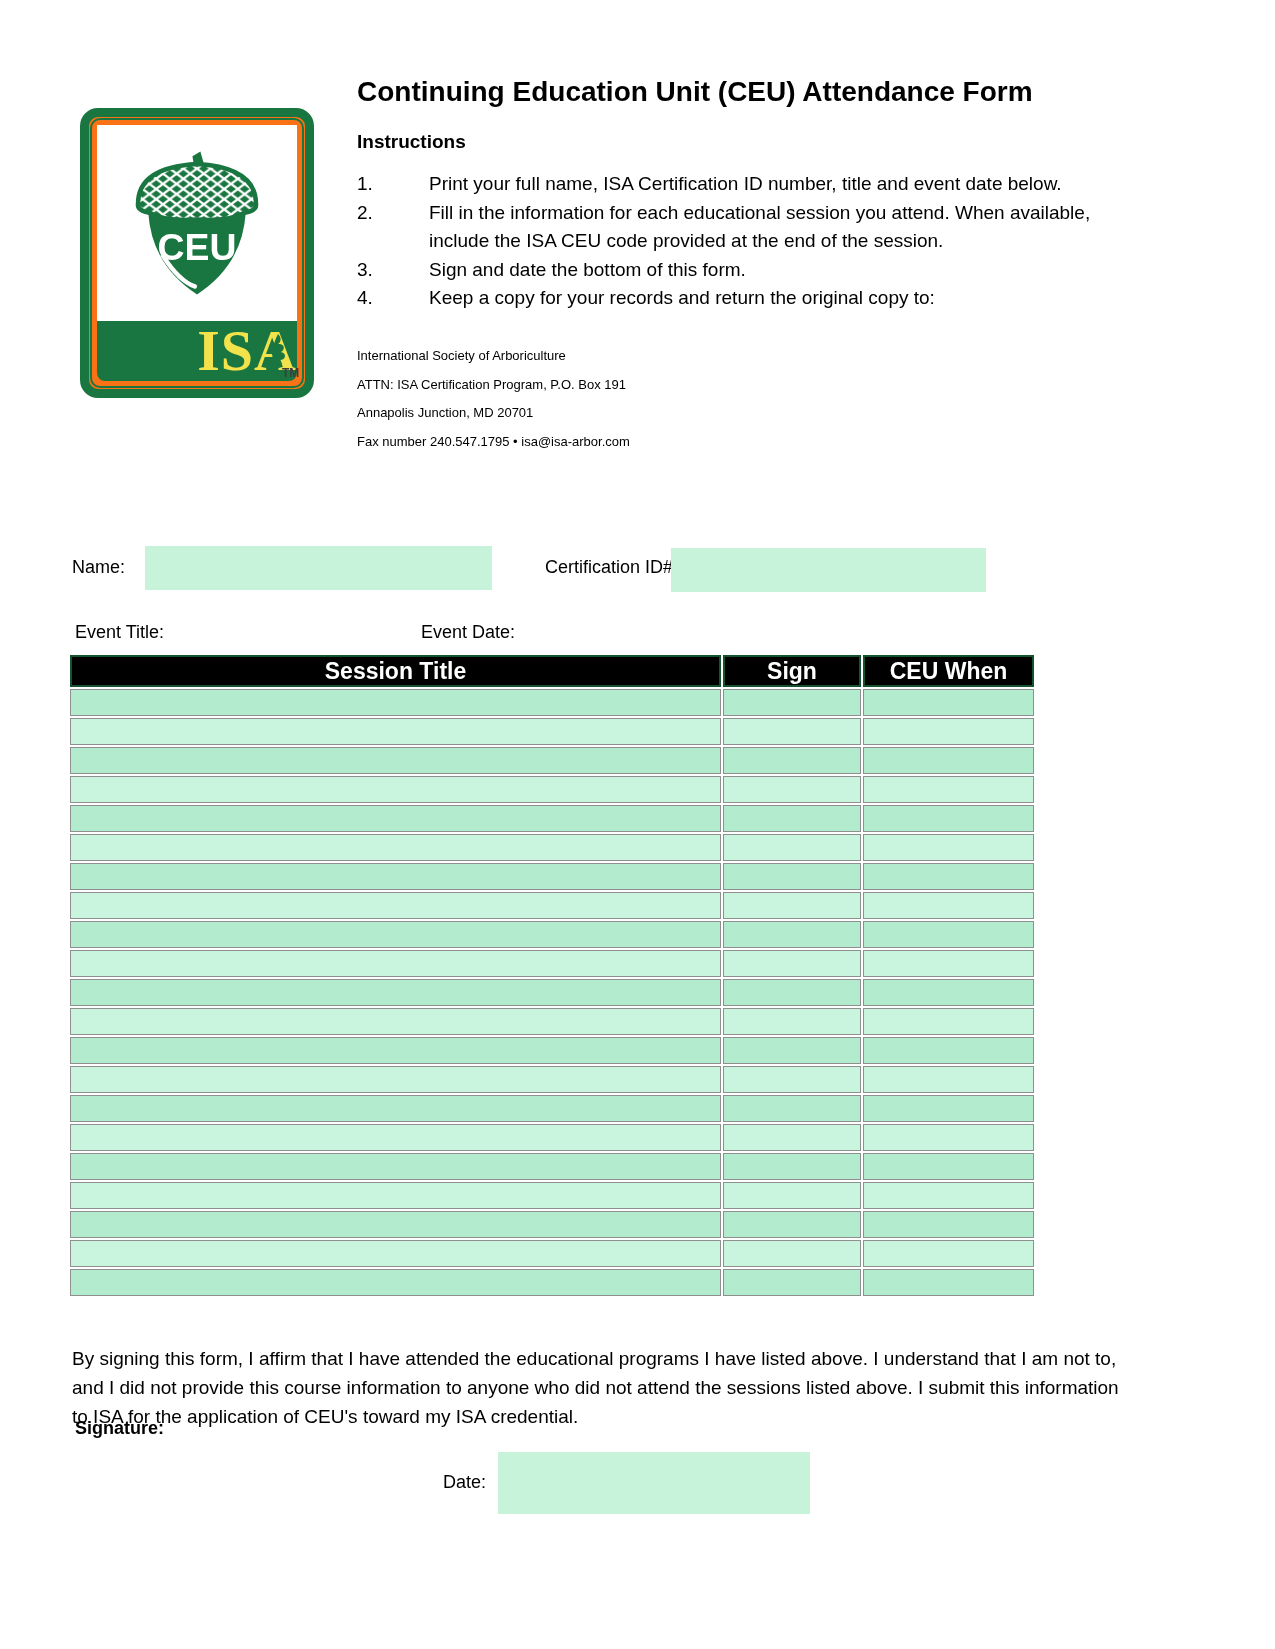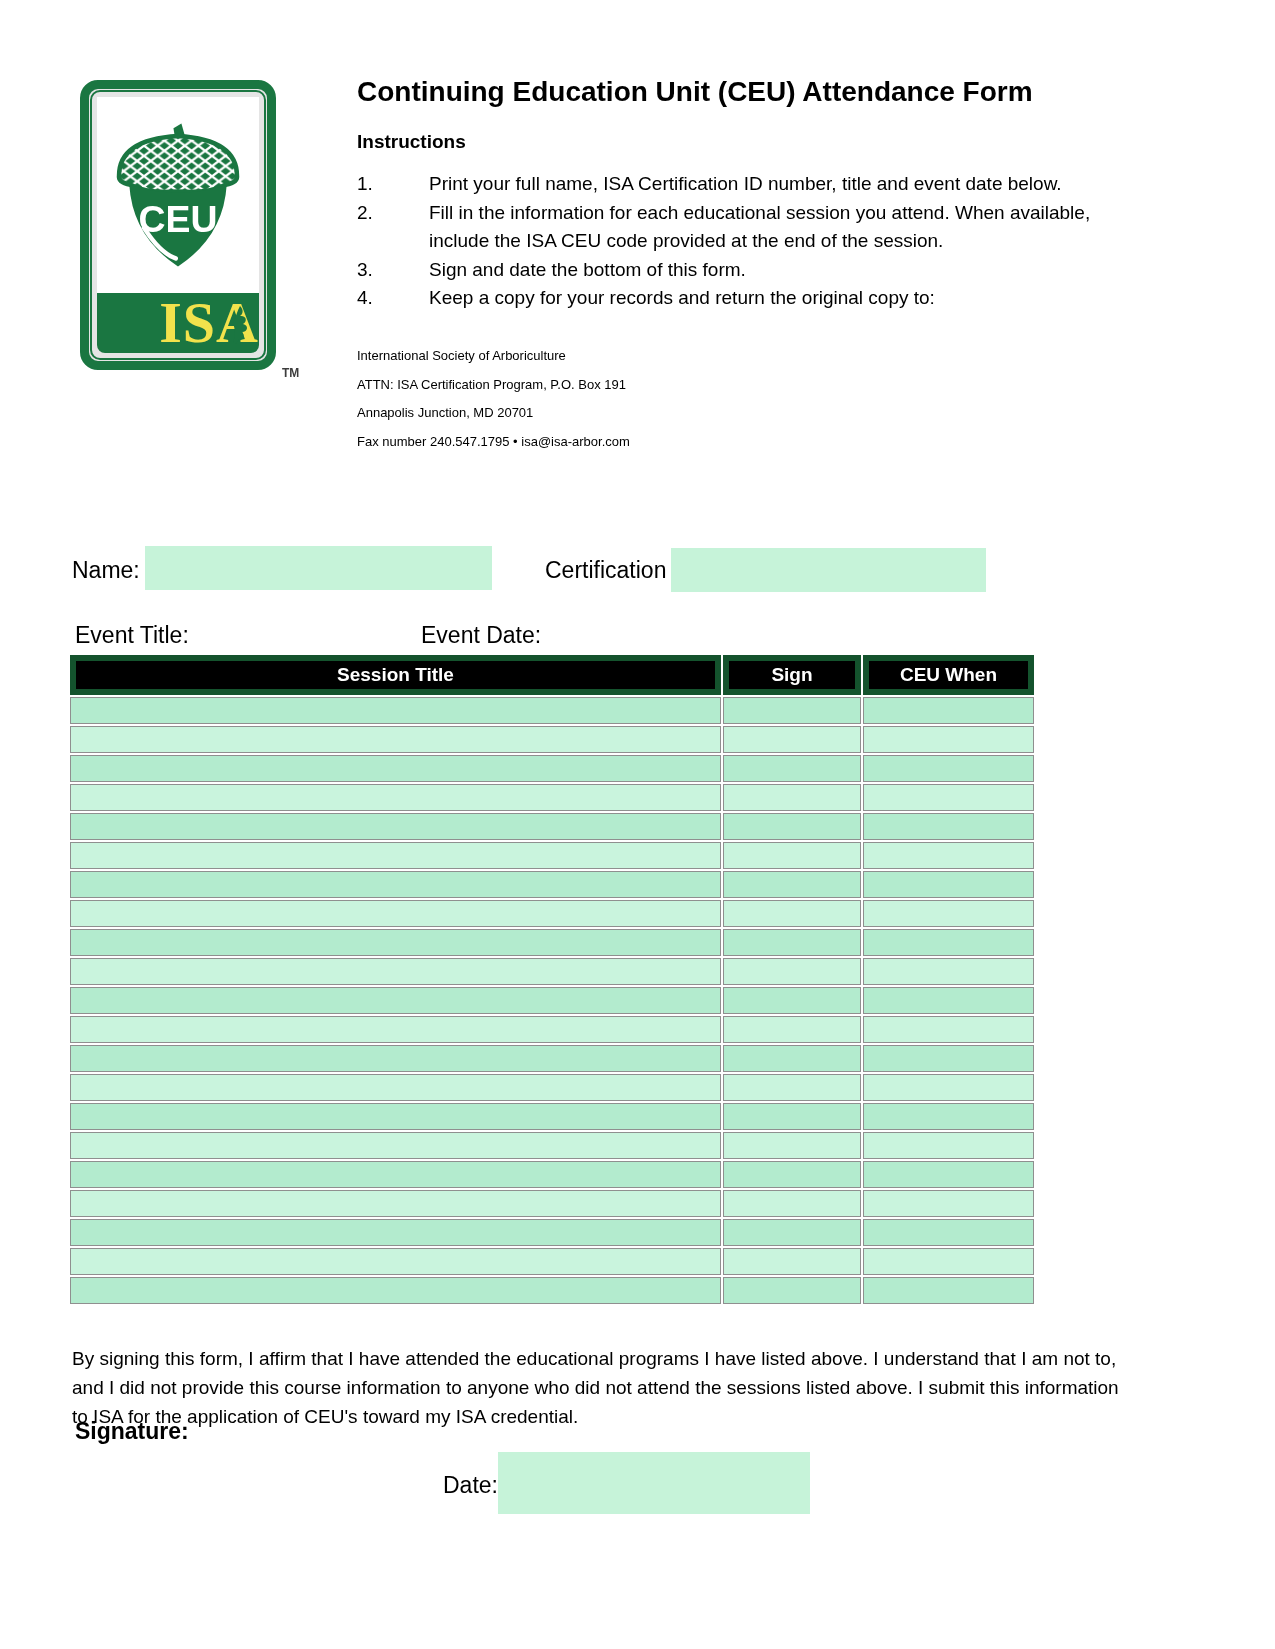--- a/index.html
+++ b/index.html
@@ -3,22 +3,22 @@
 <meta charset="utf-8">
 <style>
   html,body{margin:0;padding:0;background:#ffffff;}
   .page{
     position:relative;width:1275px;height:1649px;background:#ffffff;
     font-family:"Liberation Sans",sans-serif;color:#000;overflow:hidden;
   }
 
   
   .logo{
-    position:absolute;left:80px;top:80px;width:196px;height:290px;
-    border:9px solid #1a7641;border-radius:18px;background:#e5e5e5;box-sizing:border-box;
+    position:absolute;left:80px;top:108px;width:234px;height:290px;
+    border:9px solid #1a7641;border-radius:18px;background:#f97316;box-sizing:border-box;
   }
   .logo-pinstripe{position:absolute;inset:1px;border:2px solid #1a7641;border-radius:10px;}
   .logo-white{position:absolute;left:8px;right:8px;top:8px;height:196px;background:#fff;
     display:flex;align-items:center;justify-content:center;}
   .logo-green{position:absolute;left:8px;right:8px;top:204px;bottom:8px;background:#1a7641;
     display:flex;align-items:center;justify-content:flex-end;border-radius:0 0 8px 8px;}
   .isa-text{
     position:relative;font-family:"Liberation Serif",serif;font-weight:bold;
     font-size:58px;color:#f2e24c;letter-spacing:1px;line-height:1;
   }
@@ -26,34 +26,34 @@
   .logo-tm{position:absolute;left:282px;top:366px;font-size:12px;font-weight:bold;color:#3d3d3d;}
 
   
   .doc-title{position:absolute;left:357px;top:76px;font-size:28px;font-weight:bold;}
   .inst-heading{position:absolute;left:357px;top:131px;font-size:19px;font-weight:bold;}
   .inst-list{position:absolute;left:357px;top:170px;width:790px;font-size:19px;}
   .inst-item{display:grid;grid-template-columns:72px 710px;line-height:28.5px;}
   .address{position:absolute;left:357px;top:342px;font-size:13px;line-height:28.5px;}
 
   
-  .field-label{position:absolute;font-size:23px;}
+  .field-label{position:absolute;font-size:18px;}
   .green-box{position:absolute;background:#c6f3d9;}
   .box-name{left:145px;top:546px;width:347px;height:44px;}
   .box-cert{left:671px;top:548px;width:315px;height:44px;}
   .box-date{left:498px;top:1452px;width:312px;height:62px;}
 
   
   .session-table{
     position:absolute;left:68px;top:653px;width:968px;
     border-collapse:separate;border-spacing:2px;table-layout:fixed;
   }
   .session-table th{
-    background:#000;color:#fff;font-weight:bold;font-size:19px;height:28px;
-    text-align:center;padding:0;border:6px solid #14532d;
+    background:#000;color:#fff;font-weight:bold;font-size:23px;height:28px;
+    text-align:center;padding:0;border:2px solid #14532d;
   }
   .session-table td{height:25px;padding:0 6px;border:1px solid #8f8f8f;}
   .session-table tbody tr:nth-child(odd) td{background:#b3ebce;}
   .session-table tbody tr:nth-child(even) td{background:#c9f4dd;}
 
   
   .affirmation{position:absolute;left:72px;top:1344px;width:1060px;font-size:19px;line-height:29px;}
 </style>
 </head>
 <body>

